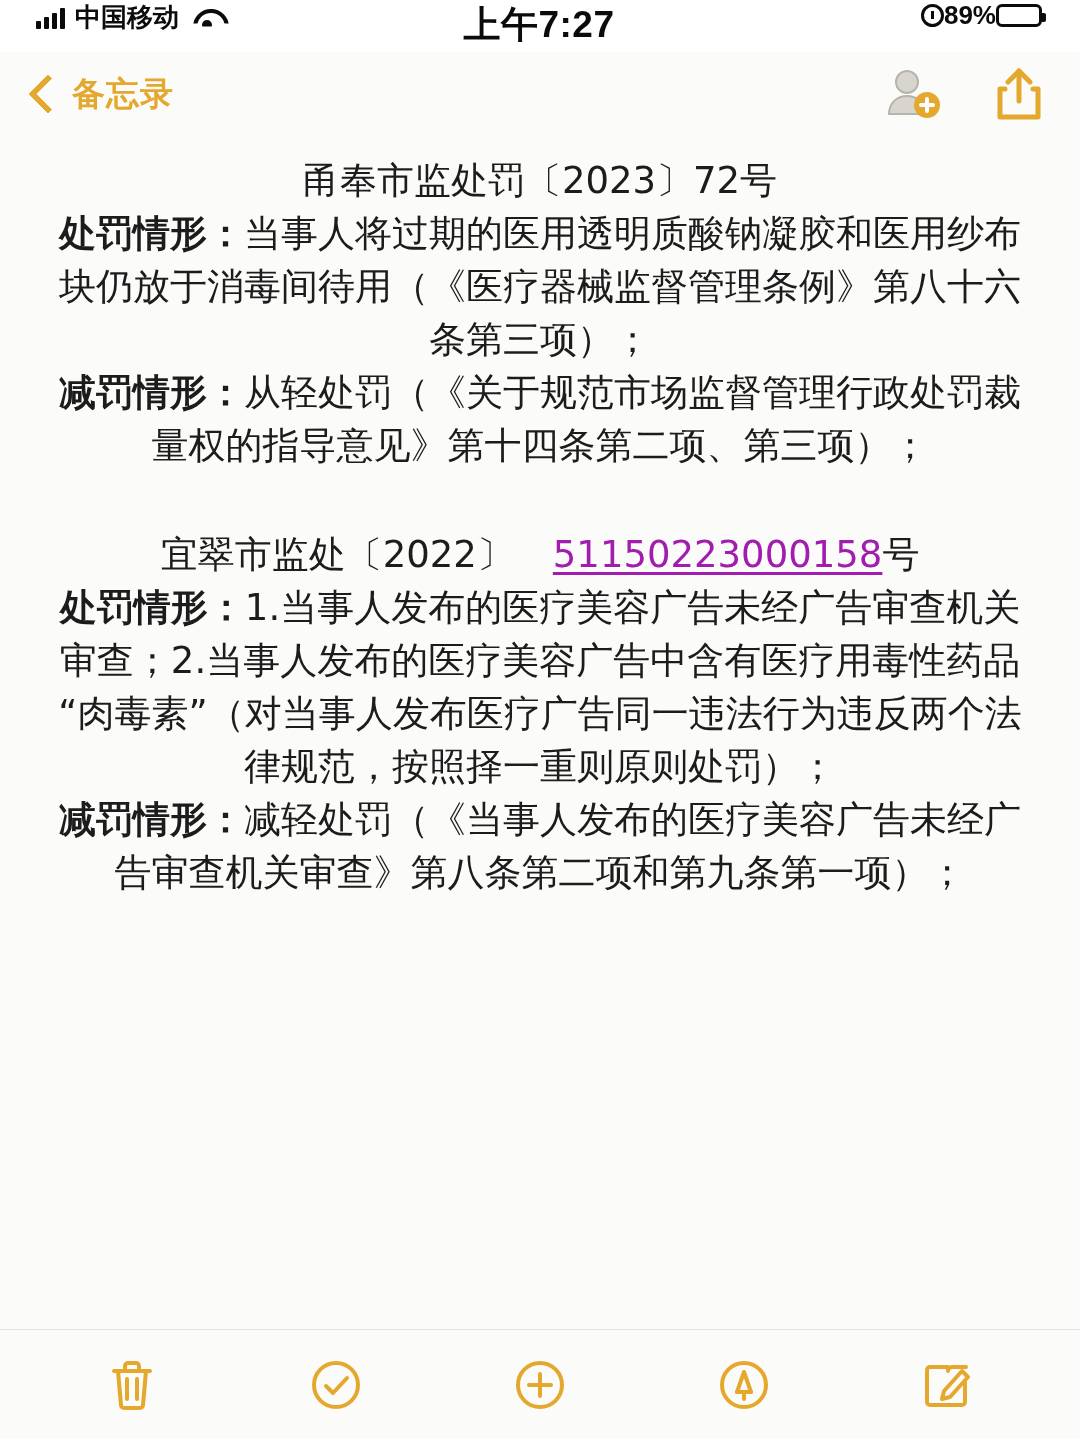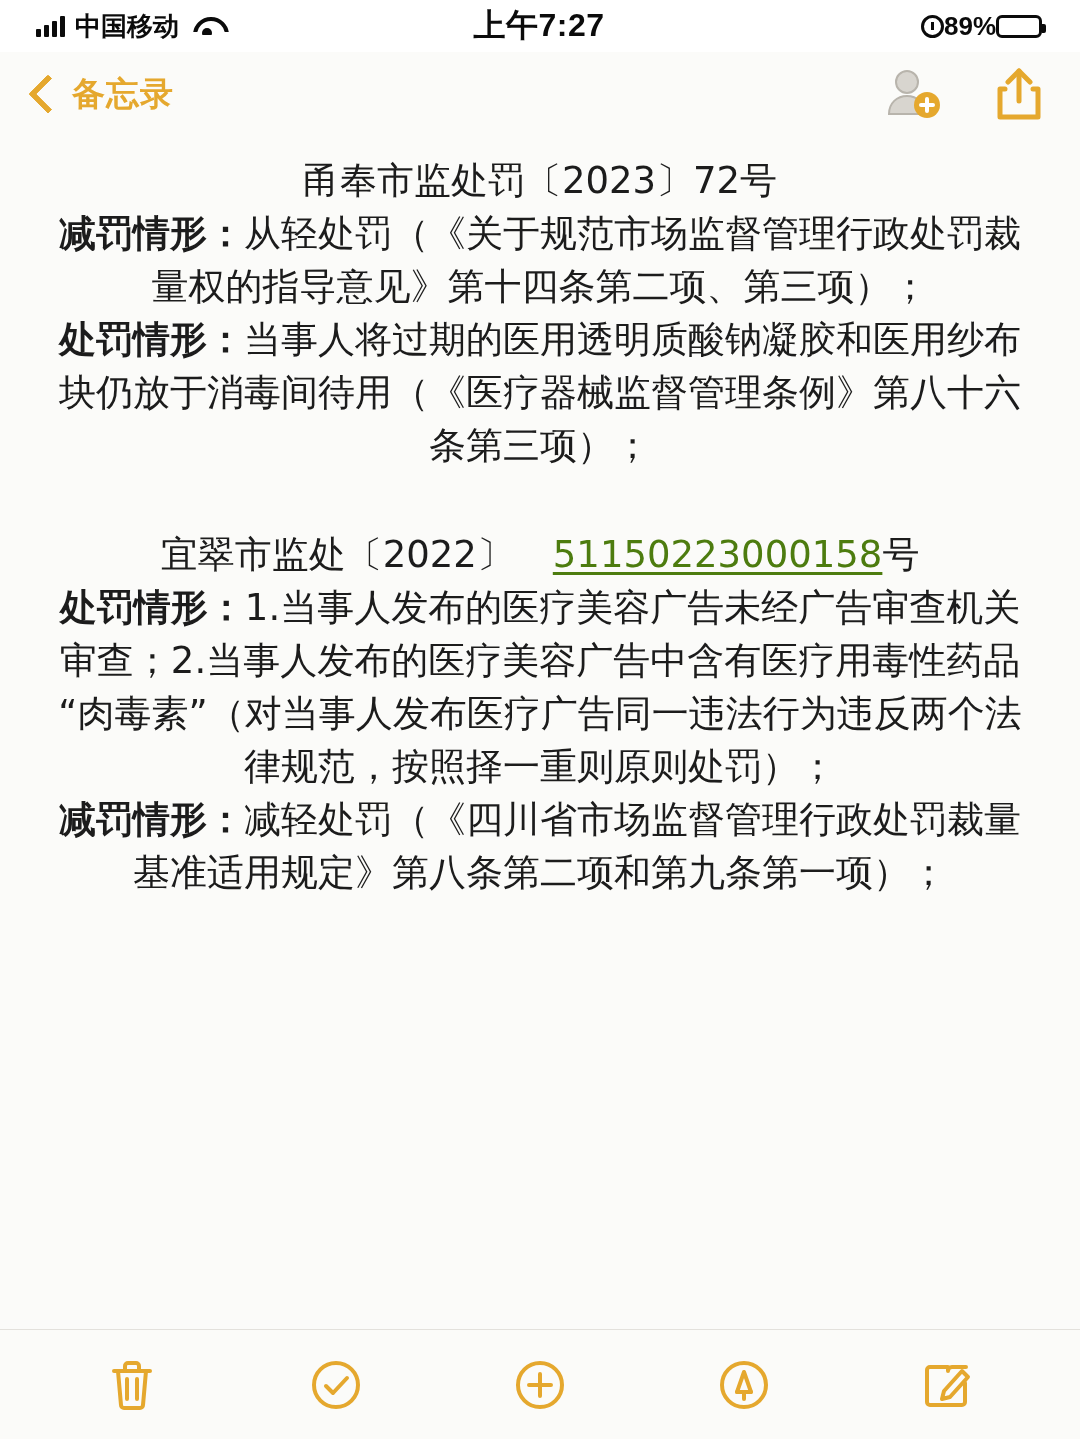--- a/index.html
+++ b/index.html
@@ -20,37 +20,37 @@
     background: #fbfbf9;
     display: flex;
     flex-direction: column;
   }
 
   
   .status-bar {
     height: 52px;
     flex: 0 0 52px;
     display: flex;
-    align-items: center;
+    align-items: flex-start;
     padding: 0 38px 0 36px;
     box-sizing: border-box;
     background: #ffffff;
     font-size: 27px;
     font-weight: 700;
     color: #0b0b0b;
   }
   .status-left {
     display: flex;
     align-items: center;
     gap: 10px;
     flex: 1 1 0;
   }
   .status-center {
     flex: 0 0 auto;
-    font-size: 32px;
+    font-size: 37px;
     font-weight: 700;
     letter-spacing: .5px;
   }
   .status-right {
     display: flex;
     align-items: center;
     justify-content: flex-end;
     flex: 1 1 0;
   }
   .signal {
@@ -189,21 +189,21 @@
     letter-spacing: 0px;
     font-family: "DejaVu Sans", "Liberation Sans", sans-serif;
     margin: 0 0 0 0;
     text-align: center;
     word-break: break-word;
   }
   .para + .para { margin-top: 0; }
   .block-gap { height: 56px; }
   .b { font-weight: 700; }
   .link {
-    color: #4d7c0f;
+    color: #a21caf;
     text-decoration: underline;
     text-underline-offset: 5px;
     margin-left: 39px;
   }
 
   
   .toolbar {
     flex: 0 0 110px;
     border-top: 1px solid #e3e1dc;
     display: flex;
@@ -269,30 +269,30 @@
           <path d="M11 24 L6 24 L6 52 L44 52 L44 24 L39 24" stroke="#e5a82e" stroke-width="5" stroke-linecap="round" stroke-linejoin="round" fill="none"></path>
         </svg>
       </span>
     </div>
   </div>
 
   <div class="note">
 
     <div>
       <p class="para">甬奉市监处罚〔2023〕72号</p>
+      <p class="para"><span class="b">处罚情形：</span><span>当事人将过期的医用透明质酸钠凝胶和医用纱布块仍放于消毒间待用（《医疗器械监督管理条例》第八十六条第三项）；</span></p>
       <p class="para"><span class="b">减罚情形：</span><span>从轻处罚（《关于规范市场监督管理行政处罚裁量权的指导意见》第十四条第二项、第三项）；</span></p>
-      <p class="para"><span class="b">处罚情形：</span><span>当事人将过期的医用透明质酸钠凝胶和医用纱布块仍放于消毒间待用（《医疗器械监督管理条例》第八十六条第三项）；</span></p>
     </div>
 
     <div class="block-gap"></div>
 
     <div>
       <p class="para"><span>宜翠市监处〔2022〕</span><span class="link">51150223000158</span><span>号</span></p>
       <p class="para"><span class="b">处罚情形：</span><span>1.当事人发布的医疗美容广告未经广告审查机关审查；2.当事人发布的医疗美容广告中含有医疗用毒性药品“肉毒素”（对当事人发布医疗广告同一违法行为违反两个法律规范，按照择一重则原则处罚）；</span></p>
-      <p class="para"><span class="b">减罚情形：</span><span>减轻处罚（《四川省市场监督管理行政处罚裁量基准适用规定》第八条第二项和第九条第一项）；</span></p>
+      <p class="para"><span class="b">减罚情形：</span><span>减轻处罚（《当事人发布的医疗美容广告未经广告审查机关审查》第八条第二项和第九条第一项）；</span></p>
     </div>
 
   </div>
 
   <div class="toolbar">
     <span class="tool">
       <svg width="48" height="52" viewBox="0 0 48 52" aria-hidden="true">
         <path d="M6 12 H42" stroke="#e5a82e" stroke-width="4" stroke-linecap="round"></path>
         <path d="M17 12 V7 a3 3 0 0 1 3-3 h8 a3 3 0 0 1 3 3 v5" stroke="#e5a82e" stroke-width="4" fill="none" stroke-linecap="round"></path>
         <path d="M10 12 L13 46 a3 3 0 0 0 3 3 h16 a3 3 0 0 0 3-3 L38 12" stroke="#e5a82e" stroke-width="4" fill="none" stroke-linejoin="round"></path>

